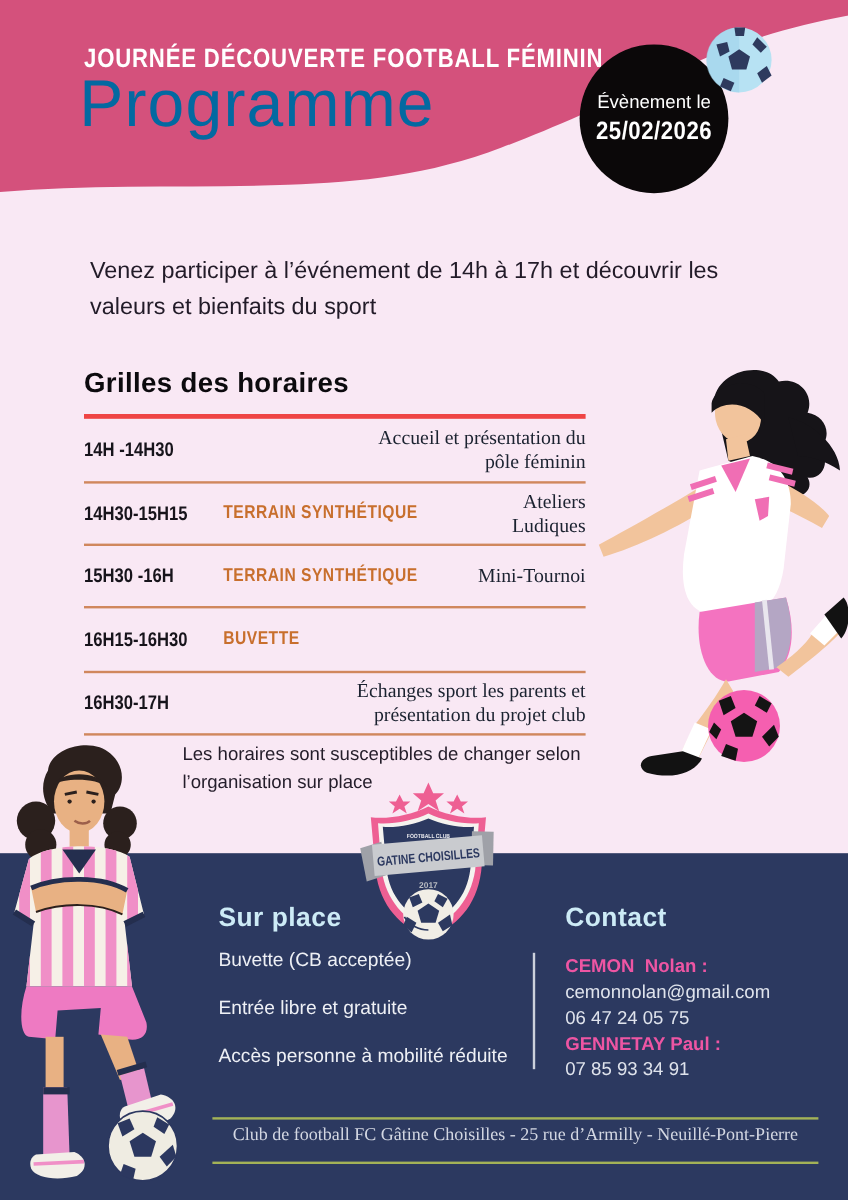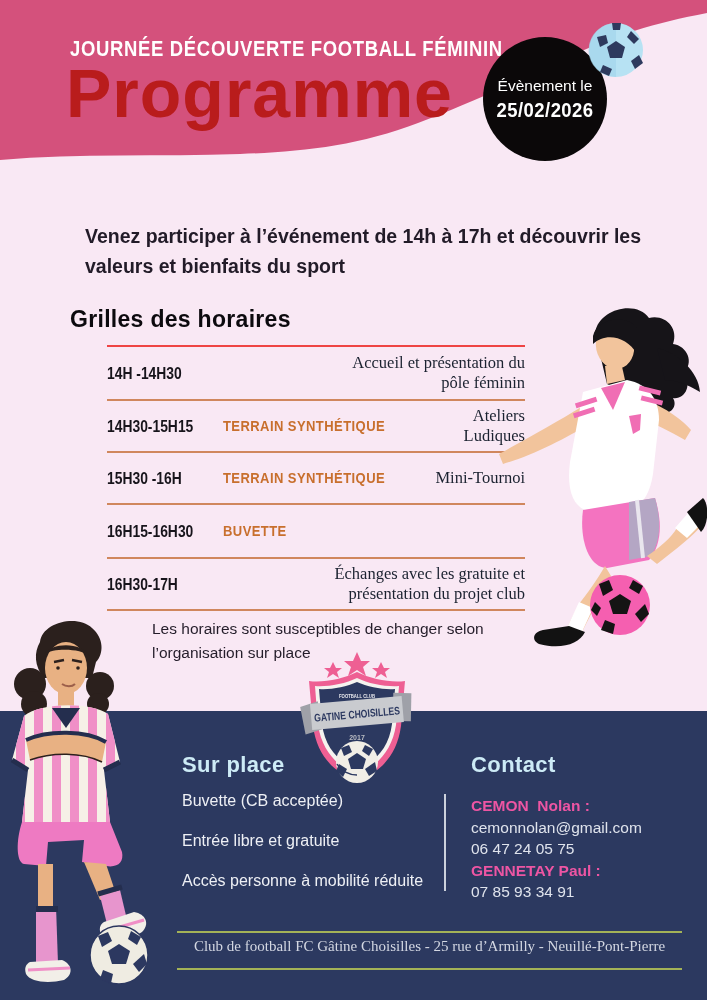--- a/index.html
+++ b/index.html
@@ -4,32 +4,32 @@
 <style>
   html,body{margin:0;padding:0;background:#555;}
   .page{position:relative;width:707px;height:1000px;margin:0 auto;background:#f9e8f4;
         overflow:hidden;font-family:"Liberation Sans",sans-serif;}
   .abs{position:absolute;}
   .cond{display:inline-block;transform:scaleX(0.84);transform-origin:0 50%;white-space:nowrap;}
   .cond-c{display:inline-block;transform:scaleX(0.88);transform-origin:50% 50%;white-space:nowrap;}
 
   
   .kicker{left:70px;top:36px;color:#ffffff;font-size:22px;font-weight:700;letter-spacing:.8px;}
-  .title{left:66px;top:54px;color:#b91c1c;font-size:68px;font-weight:700;letter-spacing:1px;}
+  .title{left:66px;top:54px;color:#0369a1;font-size:55px;font-weight:400;letter-spacing:1px;}
   .event-circle{left:483px;top:37px;width:124px;height:124px;border-radius:50%;background:#0b0809;
         display:flex;flex-direction:column;align-items:center;justify-content:center;gap:3px;color:#fff;}
   .event-label{font-size:15.5px;}
   .event-date{font-size:21px;font-weight:800;letter-spacing:.5px;}
 
   
   .intro{left:70px;top:206px;width:575px;font-size:19.5px;line-height:30px;color:#221b28;}
 
   
   .sched-head{left:70px;top:306px;font-size:23px;font-weight:800;color:#0c0a0e;letter-spacing:.3px;}
-  .sched{left:70px;top:345px;width:418px;border-top:2px solid #ef4444;margin-left:37px;}
+  .sched{left:70px;top:345px;width:418px;border-top:4px solid #ef4444;}
   .srow{display:grid;grid-template-columns:116px 1fr auto;align-items:center;
         border-bottom:2px solid #d0875d;height:50px;}
   .srow.tall{height:52px;}
   .stime{font-size:16.5px;font-weight:800;color:#17141b;}
   .sloc{font-size:15.5px;font-weight:800;color:#c86f2d;letter-spacing:.5px;}
   .sact{justify-self:end;text-align:right;font-family:"Liberation Serif",serif;
         font-size:16.5px;line-height:20px;color:#1b2230;max-width:205px;}
   .note{left:152px;top:617px;width:335px;font-size:15.5px;line-height:24px;color:#241d2a;}
 
   
@@ -71,21 +71,21 @@
     <circle cx="29" cy="29" r="27" fill="#b7e2f3"></circle>
     <path d="M29 2 A27 27 0 0 0 6 44 A27 27 0 0 0 29 56 Z" fill="#9fd2ea" opacity="0.55"></path>
     <polygon points="29,20 38,26 35,37 23,37 20,26" fill="#2e3a5e"></polygon>
     <polygon points="10,16 19,14 21,22 13,26" fill="#2e3a5e"></polygon>
     <polygon points="44,10 52,18 47,23 40,16" fill="#2e3a5e"></polygon>
     <polygon points="52,34 56,42 48,48 44,40" fill="#2e3a5e"></polygon>
     <polygon points="16,44 25,48 22,55 13,51" fill="#2e3a5e"></polygon>
     <polygon points="25,2 34,2 33,9 26,9" fill="#2e3a5e"></polygon>
   </svg>
 
-  <p class="abs intro" style="margin:15px;font-weight:bold;">Venez participer à l’événement de 14h à 17h et découvrir les valeurs et bienfaits du sport</p>
+  <p class="abs intro" style="margin:5px;">Venez participer à l’événement de 14h à 17h et découvrir les valeurs et bienfaits du sport</p>
 
   <h2 class="abs sched-head" style="margin:0;">Grilles des horaires</h2>
 
   <div class="abs sched">
     <div class="srow tall">
       <span class="stime"><span class="cond">14H -14H30</span></span>
       <span class="sloc"><span class="cond"></span></span>
       <span class="sact">Accueil et présentation du pôle féminin</span>
     </div>
     <div class="srow">
@@ -98,21 +98,21 @@
       <span class="sloc"><span class="cond">TERRAIN SYNTHÉTIQUE</span></span>
       <span class="sact">Mini-Tournoi</span>
     </div>
     <div class="srow tall">
       <span class="stime"><span class="cond">16H15-16H30</span></span>
       <span class="sloc"><span class="cond">BUVETTE</span></span>
     </div>
     <div class="srow">
       <span class="stime"><span class="cond">16H30-17H</span></span>
       <span class="sloc"><span class="cond"></span></span>
-      <span class="sact">Échanges avec les gratuite et présentation du projet club</span>
+      <span class="sact">Échanges sport les parents et présentation du projet club</span>
     </div>
   </div>
 
   <p class="abs note" style="margin:0;">Les horaires sont susceptibles de changer selon l’organisation sur place</p>
 
   <svg class="abs" style="left:487px;top:288px;" width="220" height="365" viewBox="0 0 220 365">
 
     <path d="M108 45 C112 20 150 12 162 30 C178 26 192 40 186 56 C200 58 208 74 196 86 C206 96 198 112 186 110 C192 120 180 130 170 122 C158 132 142 122 146 108 L120 96 Z" fill="#161418"></path>
     <path d="M170 60 C190 64 212 84 213 104 C200 96 188 92 178 92 Z" fill="#161418"></path>
 

